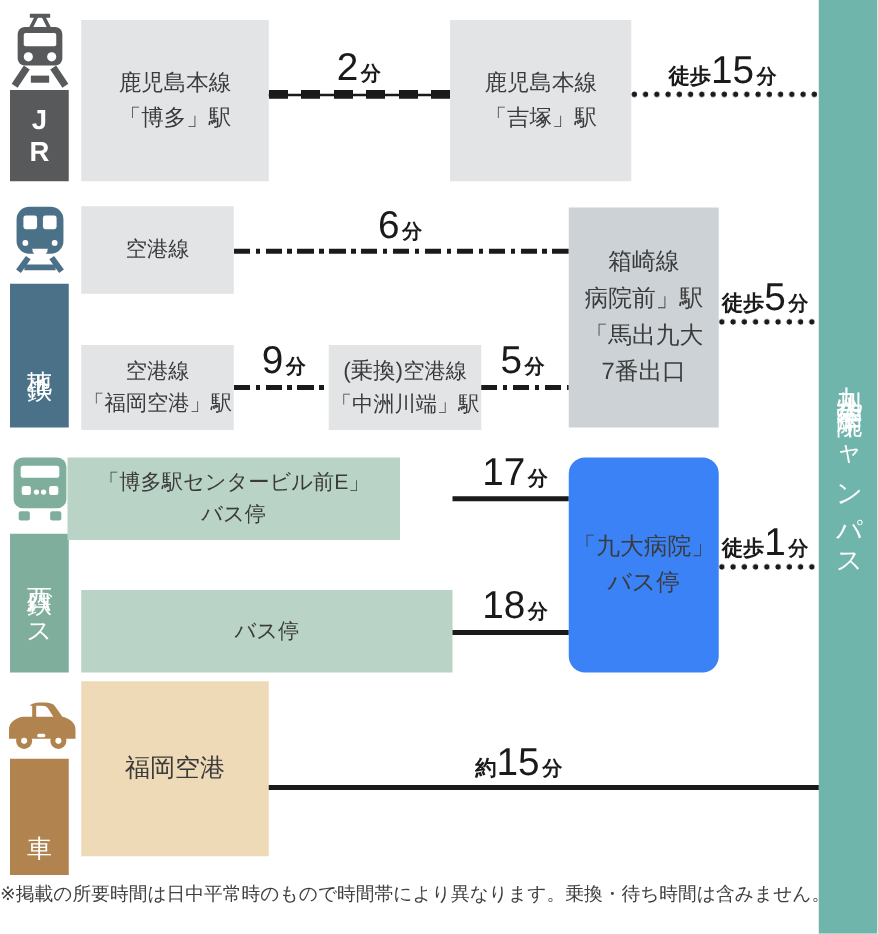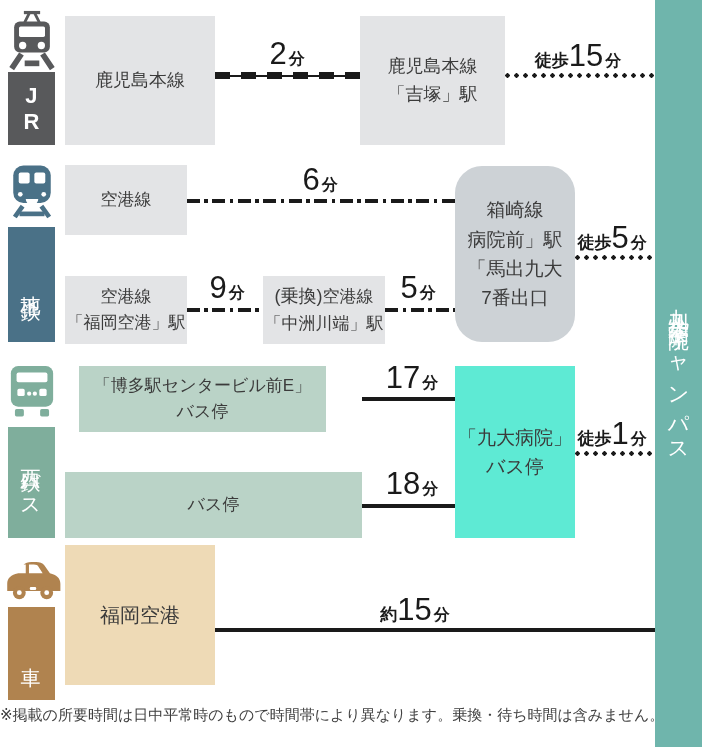--- a/index.html
+++ b/index.html
@@ -20,23 +20,23 @@
   .vert { writing-mode:vertical-rl; font-size:20px; letter-spacing:3px; font-weight:500; }
   .jr-label { font-size:22px; font-weight:bold; white-space:pre-line; text-align:center; line-height:1.15; }
 
   .icon { position:absolute; }
 
   
   .node { position:absolute; display:flex; flex-direction:column; align-items:center; justify-content:center;
           color:#3b3b3b; text-align:center; }
   .node .ln { line-height:1.55; white-space:nowrap; }
   .bg-gray  { background:#e3e4e6; }
-  .bg-gray2 { background:#cdd2d6;border-radius:27px; }
+  .bg-gray2 { background:#cdd2d6; }
   .bg-green { background:#bad3c7; }
-  .bg-green2{ background:#5eead4; }
+  .bg-green2{ background:#3b82f6;border-radius:13px; }
   .bg-tan   { background:#eedab6; }
   .fs18 { font-size:18px; } .fs17 { font-size:17px; } .fs19 { font-size:19px; } .fs20 { font-size:20px; }
   .note { font-size:18px; }
 
   
   .line { position:absolute; }
   .line-rail { height:7px; }
   .line-rail::before { content:""; position:absolute; left:0; right:0; top:3px; height:1.5px; background:#1a1a1a; }
   .line-rail::after  { content:""; position:absolute; left:0; right:0; top:0; height:7px;
                        background:repeating-linear-gradient(90deg,#1a1a1a 0 15px,transparent 15px 26px); }
@@ -76,20 +76,21 @@
       <rect x="23" y="62" width="18" height="7" stroke="none"></rect>
     </g>
   </svg>
   <div class="mode-box jr" style="left:8px;top:72px;width:47px;height:73px;">
     <span class="jr-label">J
 R</span>
   </div>
 
   <div class="node bg-gray fs18" style="left:65px;top:16px;width:150px;height:129px;">
     <span class="ln">鹿児島本線</span>
+    <span class="ln">「博多」駅</span>
   </div>
 
   <div class="line line-rail" style="left:215px;top:72px;width:145px;"></div>
   <div class="duration" style="left:217px;top:38px;width:140px;">
     <span class="dur-prefix"></span>
       <span class="dur-num">2</span>
       <span class="dur-unit">分</span>
   </div>
 
   <div class="node bg-gray fs18" style="left:360px;top:16px;width:145px;height:129px;">
@@ -178,21 +179,21 @@
       <circle cx="28.5" cy="38" r="2.6" fill="#fff"></circle>
       <circle cx="35.5" cy="38" r="2.6" fill="#fff"></circle>
       <rect x="11" y="57" width="11" height="9" rx="2"></rect>
       <rect x="42" y="57" width="11" height="9" rx="2"></rect>
     </g>
   </svg>
   <div class="mode-box bus" style="left:8px;top:427px;width:47px;height:111px;">
     <span class="vert">西鉄バス</span>
   </div>
 
-  <div class="node bg-green fs17" style="left:79px;top:366px;width:247px;height:66px;text-align:right;">
+  <div class="node bg-green fs17" style="left:54px;top:366px;width:266px;height:66px;text-align:right;">
     <span class="ln">「博多駅センタービル前E」</span>
     <span class="ln">バス停</span>
   </div>
 
   <div class="line line-solid" style="left:362px;top:397px;width:93px;"></div>
   <div class="duration" style="left:362px;top:362px;width:100px;">
     <span class="dur-prefix"></span>
       <span class="dur-num">17</span>
       <span class="dur-unit">分</span>
   </div>

